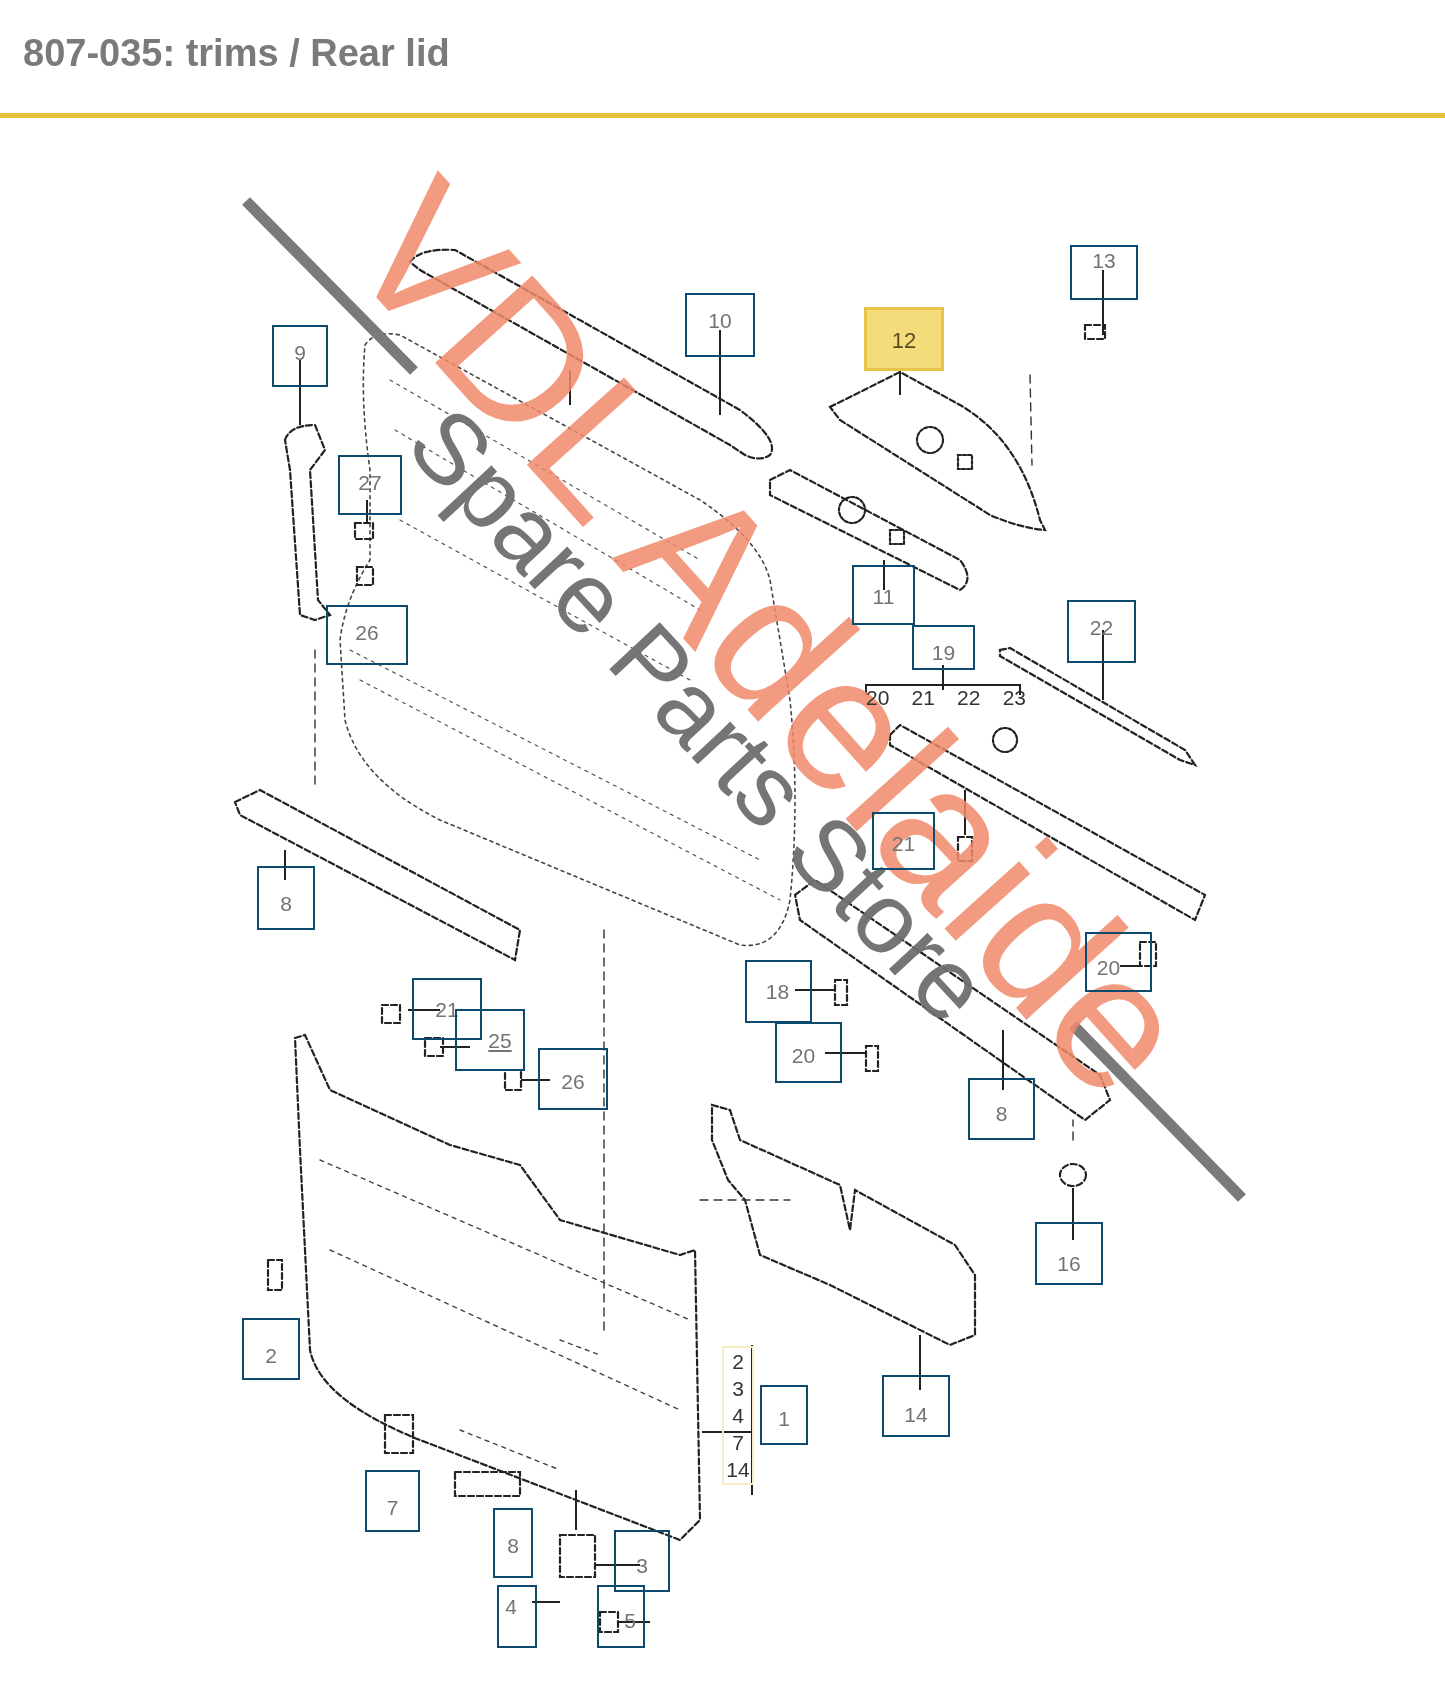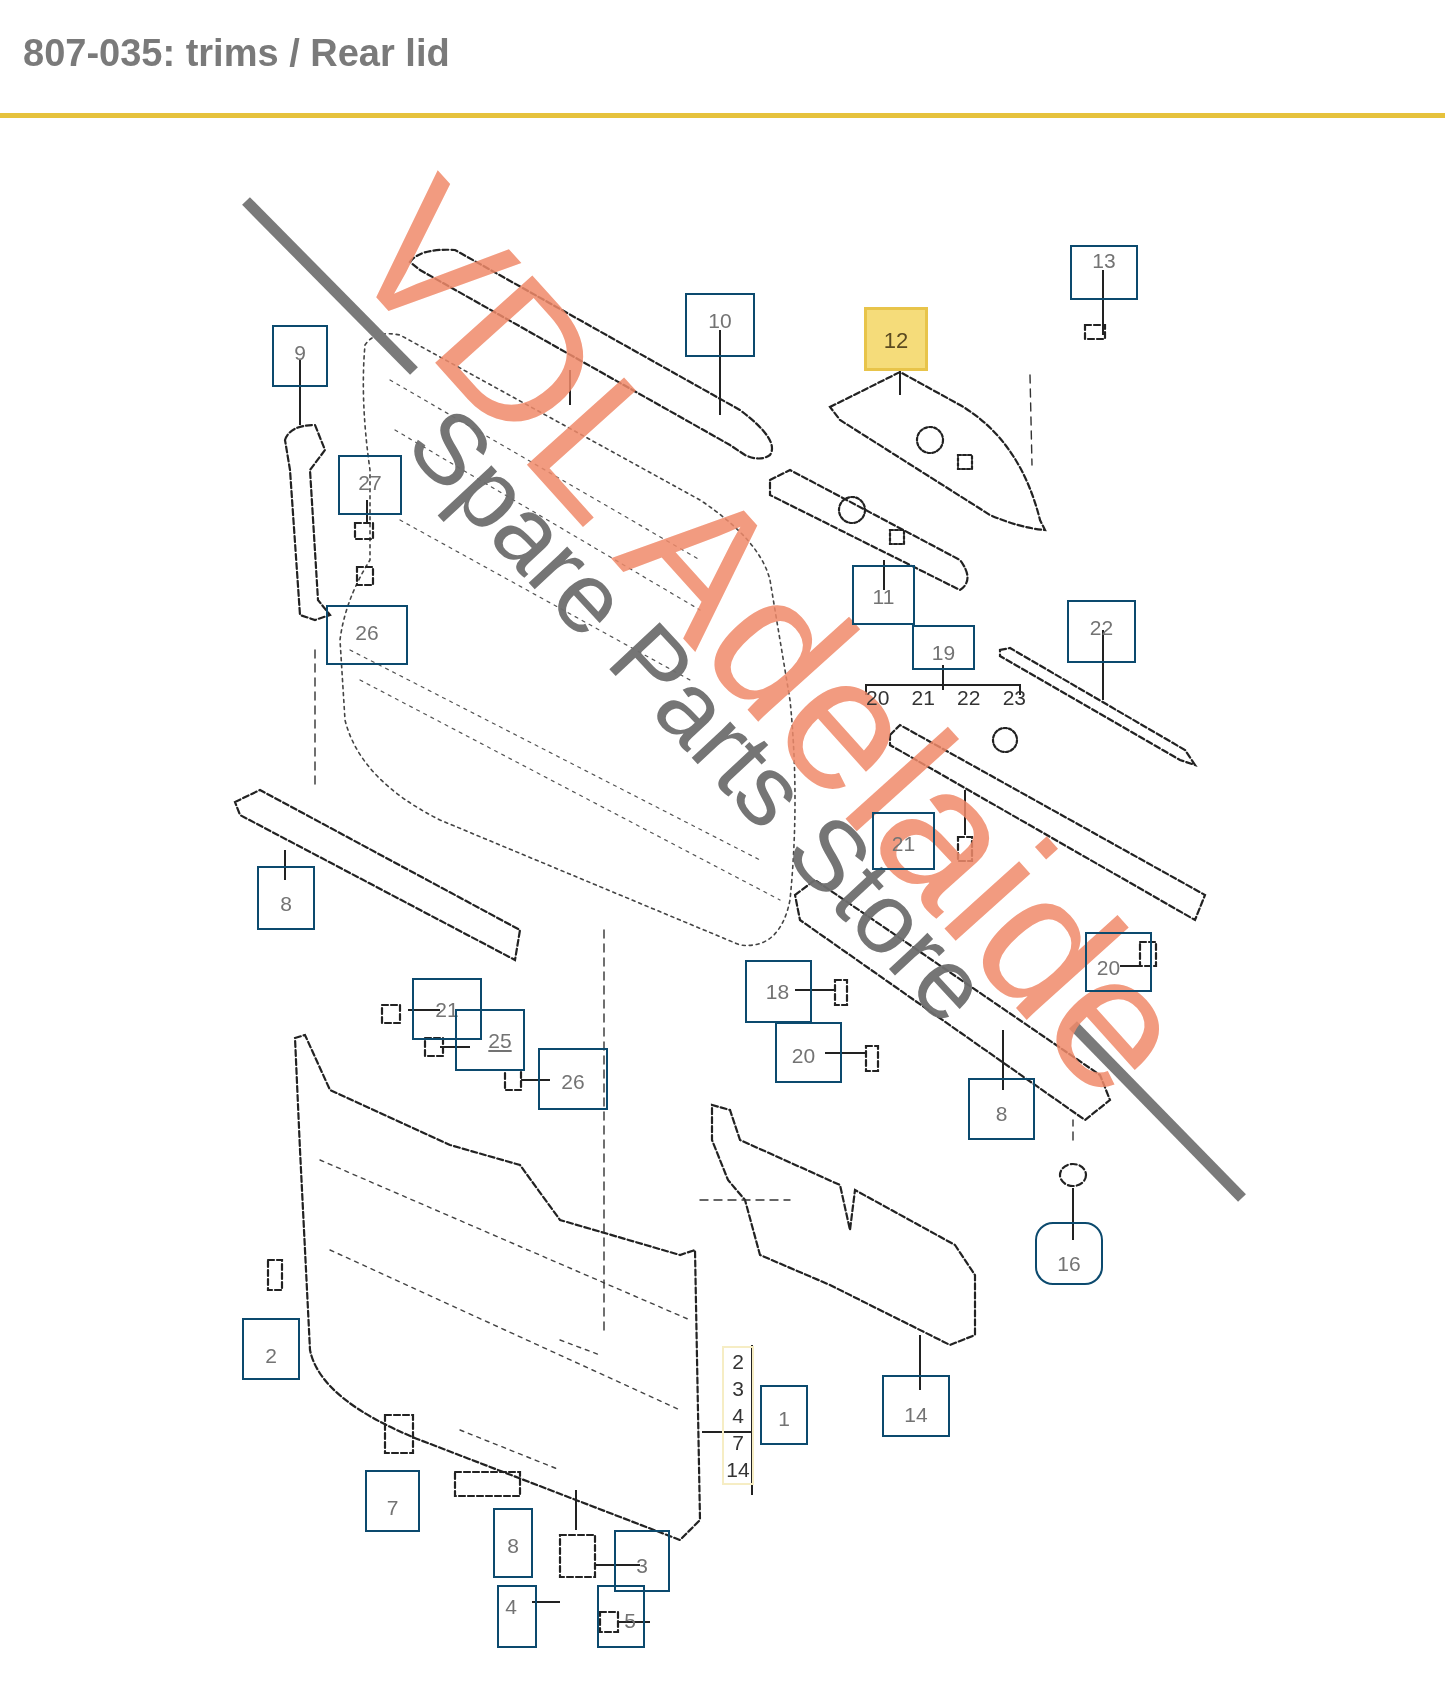--- a/index.html
+++ b/index.html
@@ -110,21 +110,21 @@
 
 <div class="wm wm1">VDL Adelaide</div>
 <div class="wm wm2">Spare Parts Store</div>
 
 <div class="callout" style="left:272px;top:325px;width:56px;height:62px;">
     <span>9</span>
   </div>
 <div class="callout" style="left:685px;top:293px;width:70px;height:64px;">
     <span>10</span>
   </div>
-<div class="callout active" style="left:864px;top:307px;width:64px;height:64px;">
+<div class="callout active" style="left:864px;top:307px;width:80px;height:64px;">
     <span>12</span>
   </div>
 <div class="callout" style="left:1070px;top:245px;width:68px;height:55px;">
     <span style="margin-top:2px">13</span>
   </div>
 <div class="callout" style="left:338px;top:455px;width:64px;height:60px;">
     <span>27</span>
   </div>
 <div class="callout" style="left:326px;top:605px;width:82px;height:60px;">
     <span>26</span>
@@ -158,21 +158,21 @@
   </div>
 <div class="callout" style="left:412px;top:978px;width:70px;height:62px;">
     <span style="margin-top:18px">21</span>
   </div>
 <div class="callout" style="left:455px;top:1009px;width:70px;height:62px;text-decoration:underline;">
     <span style="margin-top:18px;margin-left:20px">25</span>
   </div>
 <div class="callout" style="left:538px;top:1048px;width:70px;height:62px;">
     <span style="margin-top:20px">26</span>
   </div>
-<div class="callout" style="left:1035px;top:1222px;width:68px;height:63px;border-radius:18px;">
+<div class="callout" style="left:1035px;top:1222px;width:68px;height:63px;">
     <span style="margin-top:28px">16</span>
   </div>
 <div class="callout" style="left:882px;top:1375px;width:68px;height:62px;">
     <span style="margin-top:26px">14</span>
   </div>
 <div class="callout" style="left:242px;top:1318px;width:58px;height:62px;">
     <span style="margin-top:24px">2</span>
   </div>
 <div class="callout" style="left:760px;top:1385px;width:48px;height:60px;">
     <span style="margin-top:20px">1</span>

